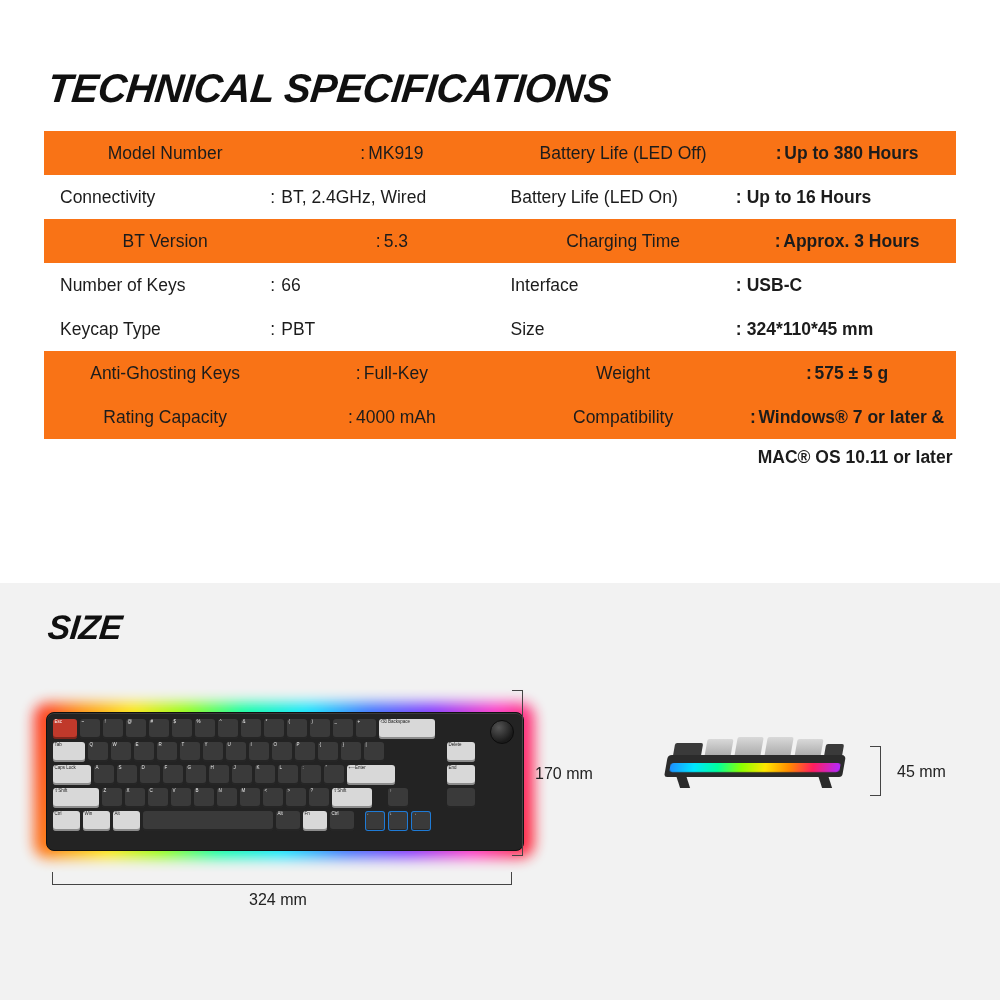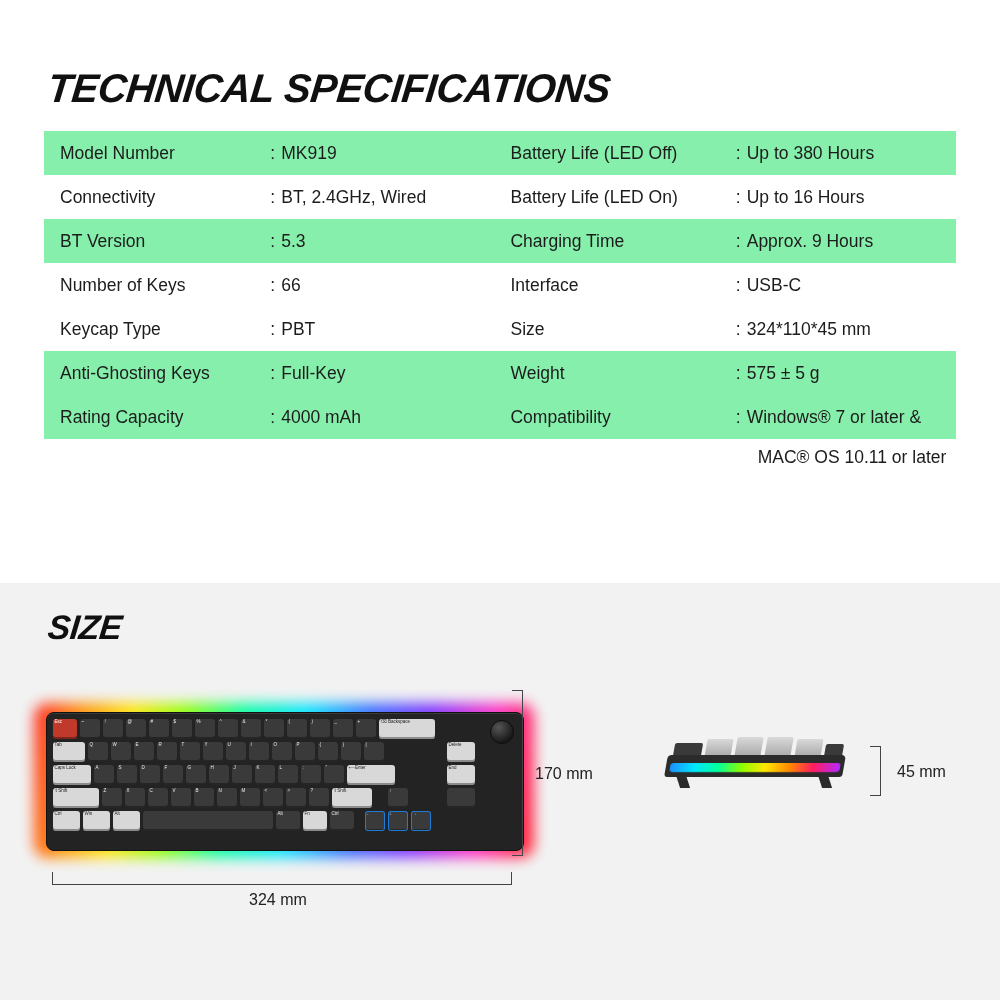--- a/index.html
+++ b/index.html
@@ -56,21 +56,22 @@
     position: absolute;
     left: 44px;
     top: 131px;
     width: 912px;
     border-collapse: collapse;
     font-size: 17.5px;
     color: #1c1c1c;
   }
 
   .spec-table tr.odd td {
-    background: #86efac;
+    background: #f97316;
+    text-align: center;
   }
   .spec-table tr.even td {
     background: #ffffff;
   }
 
   .spec-table td {
     padding: 10px 0 10px 0;
     vertical-align: top;
     line-height: 24px;
     font-weight: 400;
@@ -81,20 +82,21 @@
     padding-left: 16px;
   }
   td.value-l {
     width: 240px;
   }
   td.label-r {
     width: 225px;
   }
   td.value-r {
     width: 220px;
+    font-weight: bold;
   }
 
   .colon {
     display: inline-block;
     width: 11px;
   }
 
   .cont-row td {
     background: #ffffff !important;
     padding-top: 6px;
@@ -245,21 +247,21 @@
         <tr class="even">
           <td class="label-l">Connectivity</td>
           <td class="value-l"><span class="colon">:</span><span>BT, 2.4GHz, Wired</span></td>
           <td class="label-r">Battery Life (LED On)</td>
           <td class="value-r"><span class="colon">:</span><span>Up to 16 Hours</span></td>
         </tr>
         <tr class="odd">
           <td class="label-l">BT Version</td>
           <td class="value-l"><span class="colon">:</span><span>5.3</span></td>
           <td class="label-r">Charging Time</td>
-          <td class="value-r"><span class="colon">:</span><span>Approx. 9 Hours</span></td>
+          <td class="value-r"><span class="colon">:</span><span>Approx. 3 Hours</span></td>
         </tr>
         <tr class="even">
           <td class="label-l">Number of Keys</td>
           <td class="value-l"><span class="colon">:</span><span>66</span></td>
           <td class="label-r">Interface</td>
           <td class="value-r"><span class="colon">:</span><span>USB-C</span></td>
         </tr>
         <tr class="even">
           <td class="label-l">Keycap Type</td>
           <td class="value-l"><span class="colon">:</span><span>PBT</span></td>

